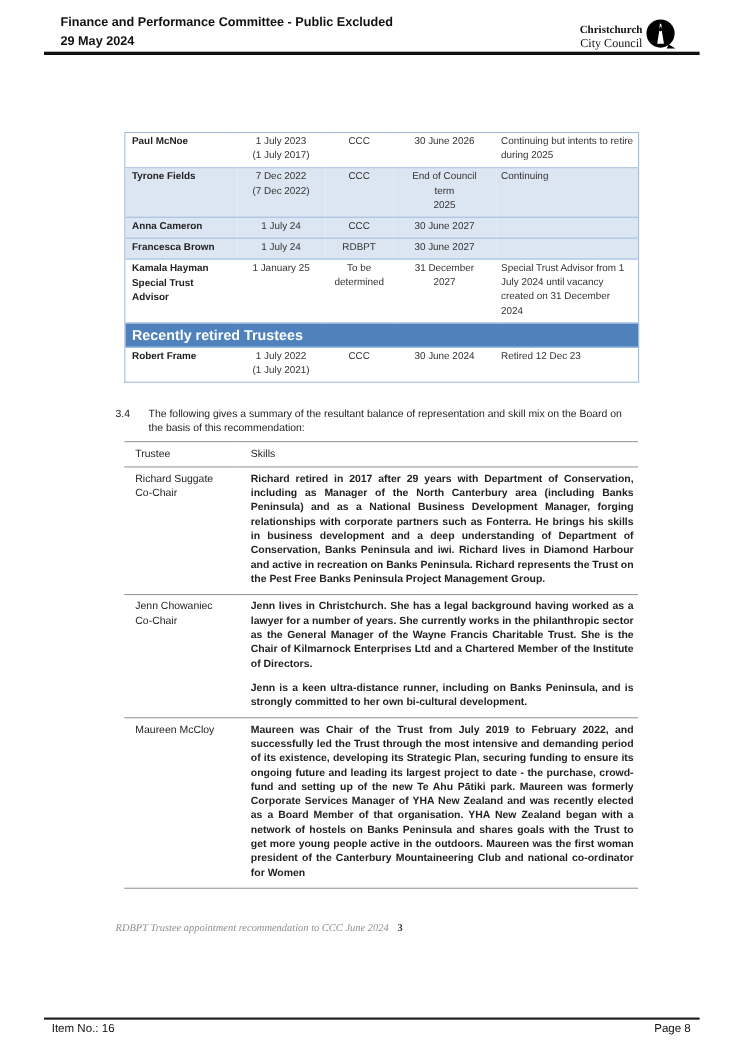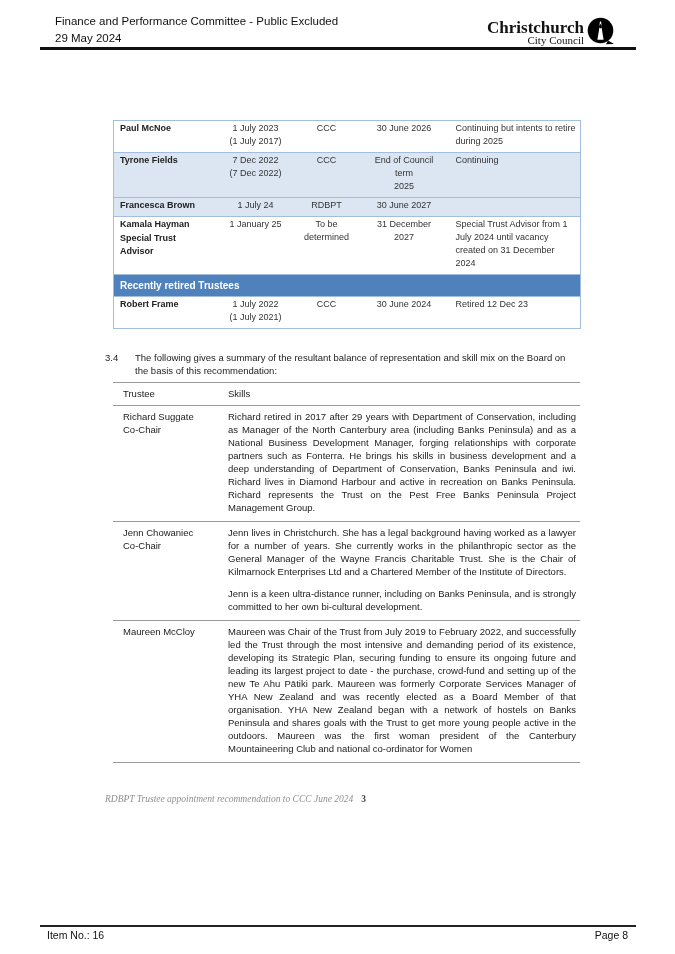--- a/index.html
+++ b/index.html
@@ -3,55 +3,55 @@
 <meta charset="utf-8">
 <style>
   * { margin:0; padding:0; box-sizing:border-box; }
   html,body { background:#ffffff; }
   .page {
     position:relative; width:675px; height:954px; background:#fff;
     font-family:"Liberation Sans", sans-serif; color:#222; overflow:hidden;
   }
 
   
-  .hdr-title { position:absolute; left:55px; top:13px; font-size:11.5px; font-weight:normal; line-height:17px; color:#111; }
+  .hdr-title { position:absolute; left:55px; top:13px; font-size:11.5px; font-weight:bold; line-height:17px; color:#111; }
   .logo { position:absolute; top:17px; right:60px; display:flex; align-items:center; gap:3px; }
   .logo-text { text-align:right; font-family:"Liberation Serif", serif; color:#111; }
-  .logo-l1 { font-size:17px; font-weight:bold; line-height:13px; }
+  .logo-l1 { font-size:10px; font-weight:bold; line-height:13px; }
   .logo-l2 { font-size:11px; line-height:12px; }
   .hdr-rule { position:absolute; left:40px; right:39px; top:47px; height:2.5px; background:#111; }
 
   
   .content { position:absolute; left:113px; top:120px; width:467px; }
 
   
   .trustee-table { width:467px; border-collapse:collapse; table-layout:fixed;
     font-size:9px; line-height:13px; color:#333;
     border:1px solid var(--table1-border); }
   .trustee-table td { border-top:1px solid var(--table1-border); padding:1px 5px 4px; vertical-align:top; }
   .trustee-table tr.shaded { background:var(--row-shade); }
   .trustee-table td.c-name { font-weight:bold; color:#222; padding-left:6px; }
   .trustee-table td.c-app, .trustee-table td.c-by, .trustee-table td.c-end { text-align:center; white-space:pre-line; }
   .trustee-table td.c-notes { padding-right:3px; }
   .trustee-role { margin-top:1px; font-weight:bold; }
-  .trustee-table tr.section-row td { background:var(--accent-band); color:#fff; font-weight:bold; padding:3.5px 6px 4.5px; font-size:10px; }
+  .trustee-table tr.section-row td { background:var(--accent-band); color:#fff; font-weight:bold; padding:3.5px 6px 4.5px; font-size:13px; }
 
   
   .clause { display:flex; margin:22px 0 0 -8px; font-size:9.5px; line-height:13px; color:#222; }
   .clause-num { width:30px; flex:none; }
   .clause-text { width:437px; }
 
   
   .skills-table { width:467px; border-collapse:collapse; table-layout:fixed; margin-top:5px;
     font-size:9.5px; line-height:13px; color:#222;
     border-top:1px solid var(--table2-border); border-bottom:1px solid var(--table2-border); }
   .skills-table th { text-align:left; font-weight:normal; font-size:9.5px; color:#222;
     padding:4px 4px 5px 10px; border-bottom:1px solid var(--table2-border); }
   .skills-table td { vertical-align:top; border-top:1px solid var(--table2-border); padding:4px 3px 7px 10px; }
-  .skills-table td.s-skills { text-align:justify; padding-right:4px; }
+  .skills-table td.s-skills { text-align:justify; padding-right:4px;font-weight:bold; }
   .skills-table td.s-skills p + p { margin-top:9px; }
   .s-name div { line-height:13px; }
 
   
   .doc-footer { margin:31px 0 0 -8px; font-family:"Liberation Serif", serif; font-style:italic;
     font-size:9.5px; color:#8f8f8f; }
   .doc-footer .pg { font-style:normal; font-weight:bold; color:#444; margin-left:8px; }
 
   
   .ftr-rule { position:absolute; left:40px; right:39px; top:925px; height:1.5px; background:#222; }
@@ -113,20 +113,29 @@
             <td class="c-app">7 Dec 2022
 (7 Dec 2022)</td>
             <td class="c-by">CCC</td>
             <td class="c-end">End of Council
 term
 2025</td>
             <td class="c-notes">Continuing</td>
           </tr>
           <tr class="shaded">
             <td class="c-name">
+              <div>Anna Cameron</div>
+            </td>
+            <td class="c-app">1 July 24</td>
+            <td class="c-by">CCC</td>
+            <td class="c-end">30 June 2027</td>
+            <td class="c-notes"></td>
+          </tr>
+          <tr class="shaded">
+            <td class="c-name">
               <div>Francesca Brown</div>
             </td>
             <td class="c-app">1 July 24</td>
             <td class="c-by">RDBPT</td>
             <td class="c-end">30 June 2027</td>
             <td class="c-notes"></td>
           </tr>
           <tr>
             <td class="c-name">
               <div>Kamala Hayman</div>

